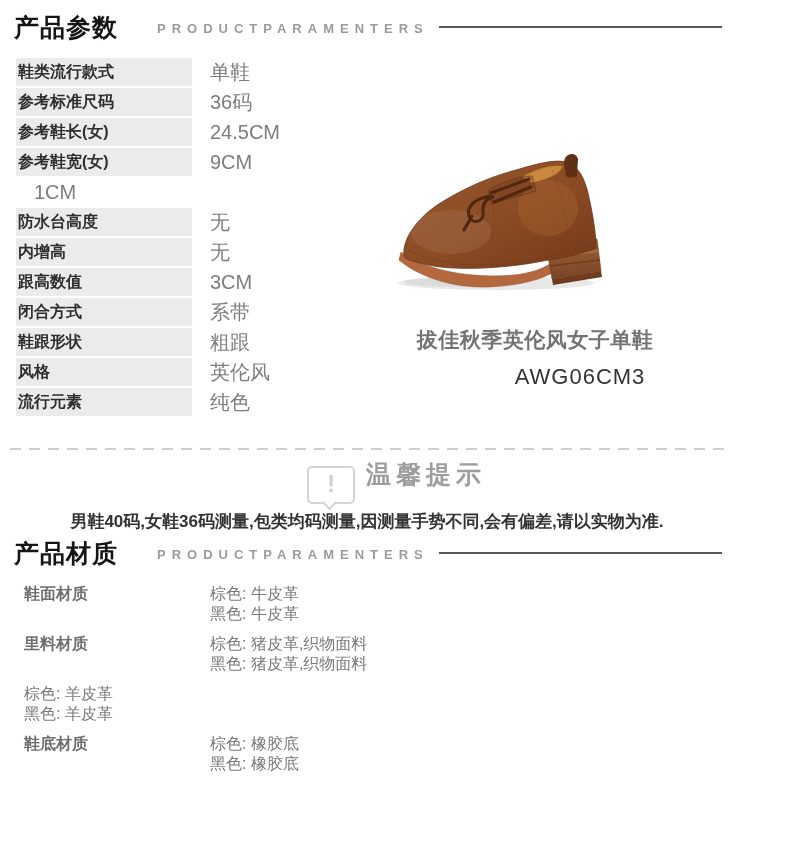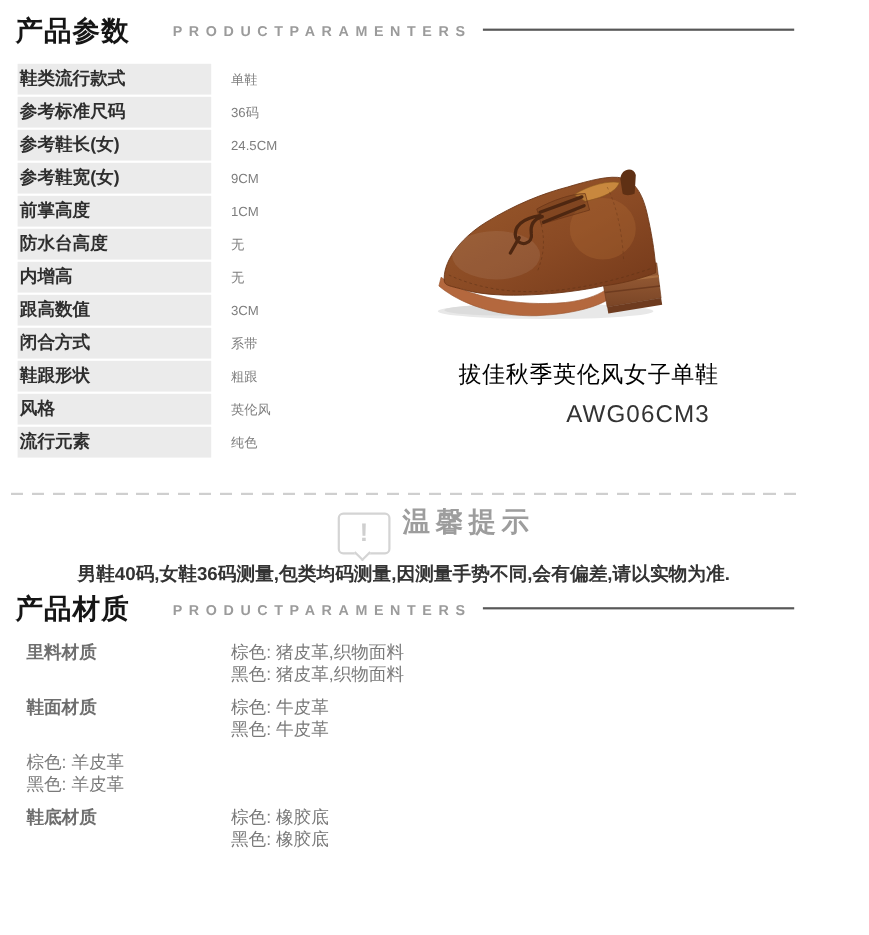--- a/index.html
+++ b/index.html
@@ -12,26 +12,26 @@
   .sec-title{font-size:25px;font-weight:700;color:#151515;letter-spacing:1px;white-space:nowrap;}
   .sec-sub{margin-left:18px;font-size:13px;color:#9b9b9b;letter-spacing:6px;font-weight:600;
            white-space:nowrap;padding-top:2px;padding-left:21px;}
   .sec-rule{flex:1;height:2px;background:#585858;margin-left:10px;}
 
   
   .params-table{position:absolute;left:16px;top:58px;width:376px;}
   .prow{display:flex;height:28px;margin-bottom:2px;}
   .plabel{width:176px;background:#ebebeb;color:#2e2e2e;font-size:16px;font-weight:600;
           line-height:28px;padding-left:2px;box-sizing:border-box;white-space:nowrap;}
-  .pvalue{margin-left:18px;color:#7d7d7d;font-size:12px;line-height:29px;white-space:nowrap;}
+  .pvalue{margin-left:18px;color:#7d7d7d;font-size:20px;line-height:29px;white-space:nowrap;}
 
   
   .shoe{position:absolute;left:396px;top:146px;}
   .pname1{position:absolute;left:385px;width:300px;top:326px;text-align:center;
-          font-size:21px;color:#000000;font-weight:400;letter-spacing:0.5px;}
+          font-size:21px;color:#737373;font-weight:700;letter-spacing:0.5px;}
   .pname2{position:absolute;left:455px;width:250px;top:364px;text-align:center;
           font-size:22px;color:#333;font-weight:500;letter-spacing:1px;}
 
   
   .dash{position:absolute;left:10px;right:10px;top:448px;height:2px;
         background:repeating-linear-gradient(to right,#cfcfcf 0 11px,transparent 11px 19px);}
 
   
   .bubble{position:absolute;left:307px;top:466px;width:44px;height:34px;border:2px solid #d4d4d4;
           border-radius:5px;text-align:center;line-height:32px;font-size:23px;color:#cfcfcf;
@@ -72,21 +72,20 @@
       </div>
     <div class="prow">
         <div class="plabel">参考鞋长(女)</div>
         <div class="pvalue">24.5CM</div>
       </div>
     <div class="prow">
         <div class="plabel">参考鞋宽(女)</div>
         <div class="pvalue">9CM</div>
       </div>
     <div class="prow">
-        <div class="plabel">前掌高度</div>
         <div class="pvalue">1CM</div>
       </div>
     <div class="prow">
         <div class="plabel">防水台高度</div>
         <div class="pvalue">无</div>
       </div>
     <div class="prow">
         <div class="plabel">内增高</div>
         <div class="pvalue">无</div>
       </div>
@@ -166,34 +165,34 @@
   <div class="ntext">男鞋40码,女鞋36码测量,包类均码测量,因测量手势不同,会有偏差,请以实物为准.</div>
 
   <div class="sec-header" id="h2">
     <span class="sec-title">产品材质</span>
     <span class="sec-sub">PRODUCTPARAMENTERS</span>
     <span class="sec-rule"></span>
   </div>
 
   <div class="materials">
     <div class="mrow">
+      <div class="mlabel">鞋面材质</div>
+      <div class="mvals">
+        <div>棕色: 牛皮革</div>
+        <div>黑色: 牛皮革</div>
+      </div>
+    </div>
+    <div class="mrow">
       <div class="mlabel">里料材质</div>
       <div class="mvals">
         <div>棕色: 猪皮革,织物面料</div>
         <div>黑色: 猪皮革,织物面料</div>
       </div>
     </div>
     <div class="mrow">
-      <div class="mlabel">鞋面材质</div>
-      <div class="mvals">
-        <div>棕色: 牛皮革</div>
-        <div>黑色: 牛皮革</div>
-      </div>
-    </div>
-    <div class="mrow">
       <div class="mvals">
         <div>棕色: 羊皮革</div>
         <div>黑色: 羊皮革</div>
       </div>
     </div>
     <div class="mrow">
       <div class="mlabel">鞋底材质</div>
       <div class="mvals">
         <div>棕色: 橡胶底</div>
         <div>黑色: 橡胶底</div>

